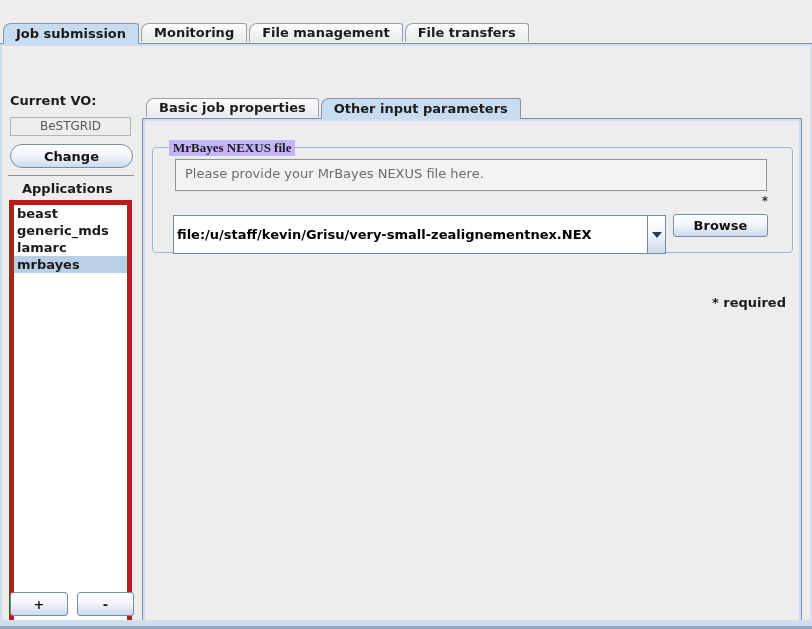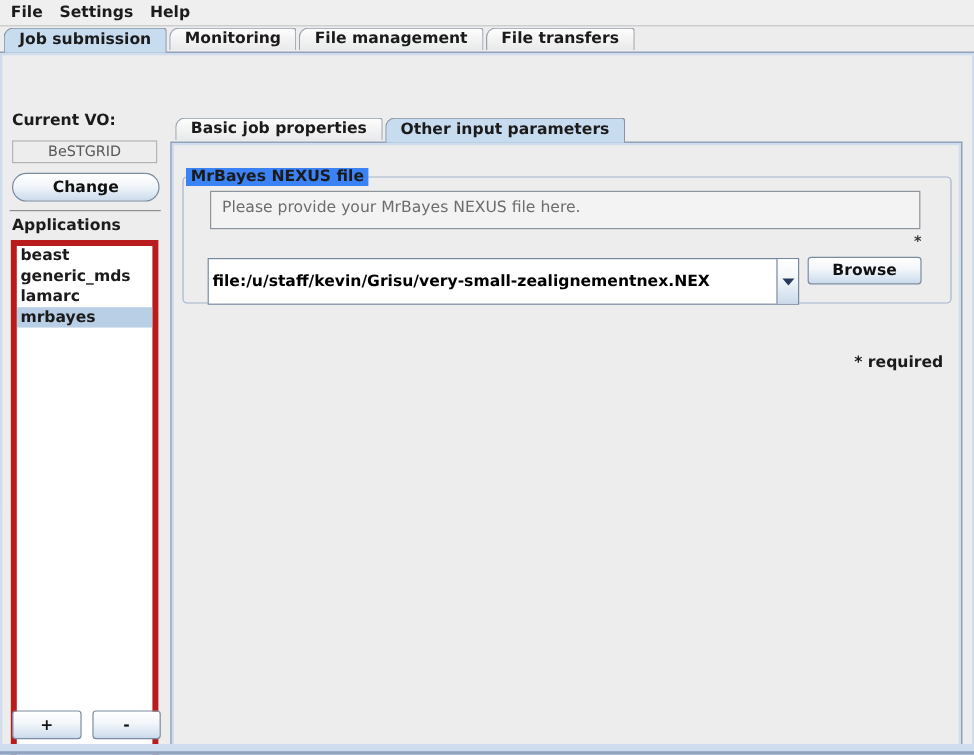--- a/index.html
+++ b/index.html
@@ -52,21 +52,21 @@
   }
   .btn {
     position:absolute; border:1px solid #7A8CA0; border-radius:3px;
     background:linear-gradient(#FFFFFF 0%, #F2F6FA 45%, #CBDBEC 100%);
     font-weight:bold; font-size:13px; color:#111;
     display:flex; align-items:center; justify-content:center; cursor:default;
     font-family:"DejaVu Sans","Liberation Sans",sans-serif;
   }
   .change-btn { left:10px; top:100px; width:123px; height:24px;border-radius:12px; }
   .sidebar-sep { position:absolute; left:8px; top:131px; width:126px; height:1px; background:#8F8F8F; }
-  .apps-label { position:absolute; left:10px; top:137px;text-align:center; }
+  .apps-label { position:absolute; left:22px; top:137px;text-align:center; }
   .app-list {
     position:absolute; left:9px; top:156px; width:123px; height:436px;
     background:#FFFFFF; border:5px solid #b91c1c; overflow:hidden;
   }
   .list-item { height:17px; line-height:17px; padding-left:3px; font-weight:bold; cursor:default; }
   .list-item.selected { background:#B9CFE6; }
   .plus-btn { left:10px; top:548px; width:58px; height:24px; }
   .minus-btn { left:77px; top:548px; width:57px; height:24px; }
 
   
@@ -76,22 +76,22 @@
     background:#EDEDED; border:1px solid #7A90AC;
     box-shadow: inset 0 0 0 2px #CFDDEF;
   }
 
   
   .group-box {
     position:absolute; left:152px; top:103px; width:641px; height:106px;
     border:1px solid #A2B4CC; border-radius:4px;
   }
   .group-title {
-    position:absolute; left:2px; top:-8px; background:#3b82f6;
-    padding:0 4px; font-weight:bold; white-space:nowrap;
+    position:absolute; left:16px; top:-8px; background:#c4b5fd;
+    padding:0 4px; font-weight:bold; white-space:nowrap;font-family:Liberation Serif, serif;
   }
   .desc-box {
     position:absolute; left:22px; top:11px; width:592px; height:32px;
     background:#F3F3F3; border:1px solid #8E949C;
     color:#6C6C6C; padding:6px 0 0 9px; white-space:nowrap; overflow:hidden;
   }
   .asterisk { position:absolute; right:24px; top:46px; font-size:12px; font-weight:bold; color:#333; }
   .combo {
     position:absolute; left:20px; top:67px; width:493px; height:39px;
     background:#FFFFFF; border:1px solid #76889F; display:flex;
@@ -113,25 +113,20 @@
   }
   .browse-btn { left:520px; top:66px; width:95px; height:23px; }
 
   .required-note { position:absolute; right:26px; top:251px; font-weight:bold; }
 </style>
 </head>
 <body>
 
 <div class="window">
 
-  <div class="menubar">
-    <div class="menu-item">File</div>
-    <div class="menu-item">Settings</div>
-    <div class="menu-item">Help</div>
-  </div>
 
   <div class="tab-row" style="left:3px; top:23px;">
     <div class="tab selected">Job submission</div>
     <div class="tab">Monitoring</div>
     <div class="tab">File management</div>
     <div class="tab">File transfers</div>
   </div>
 
   <div class="outer-content">
 

